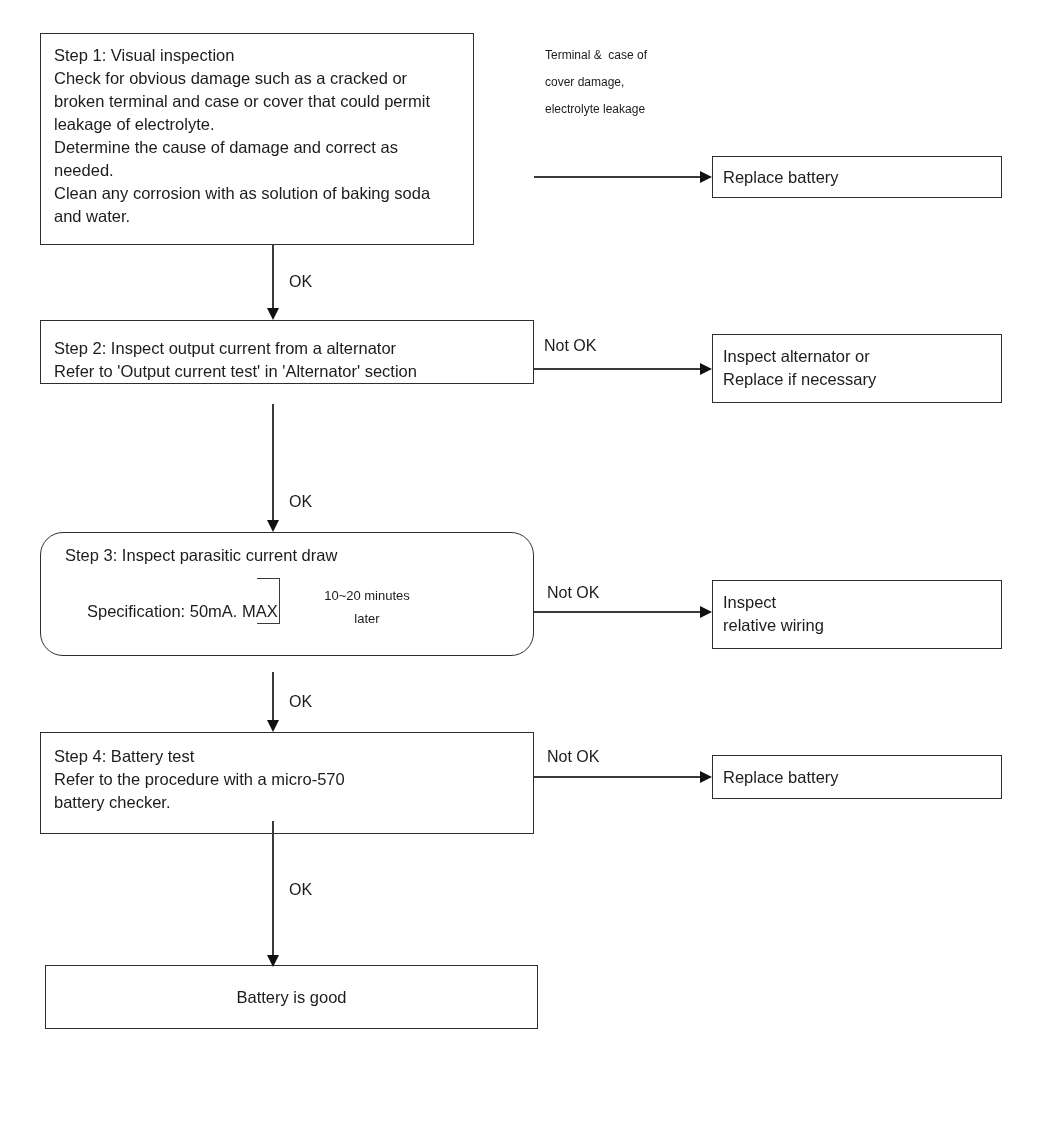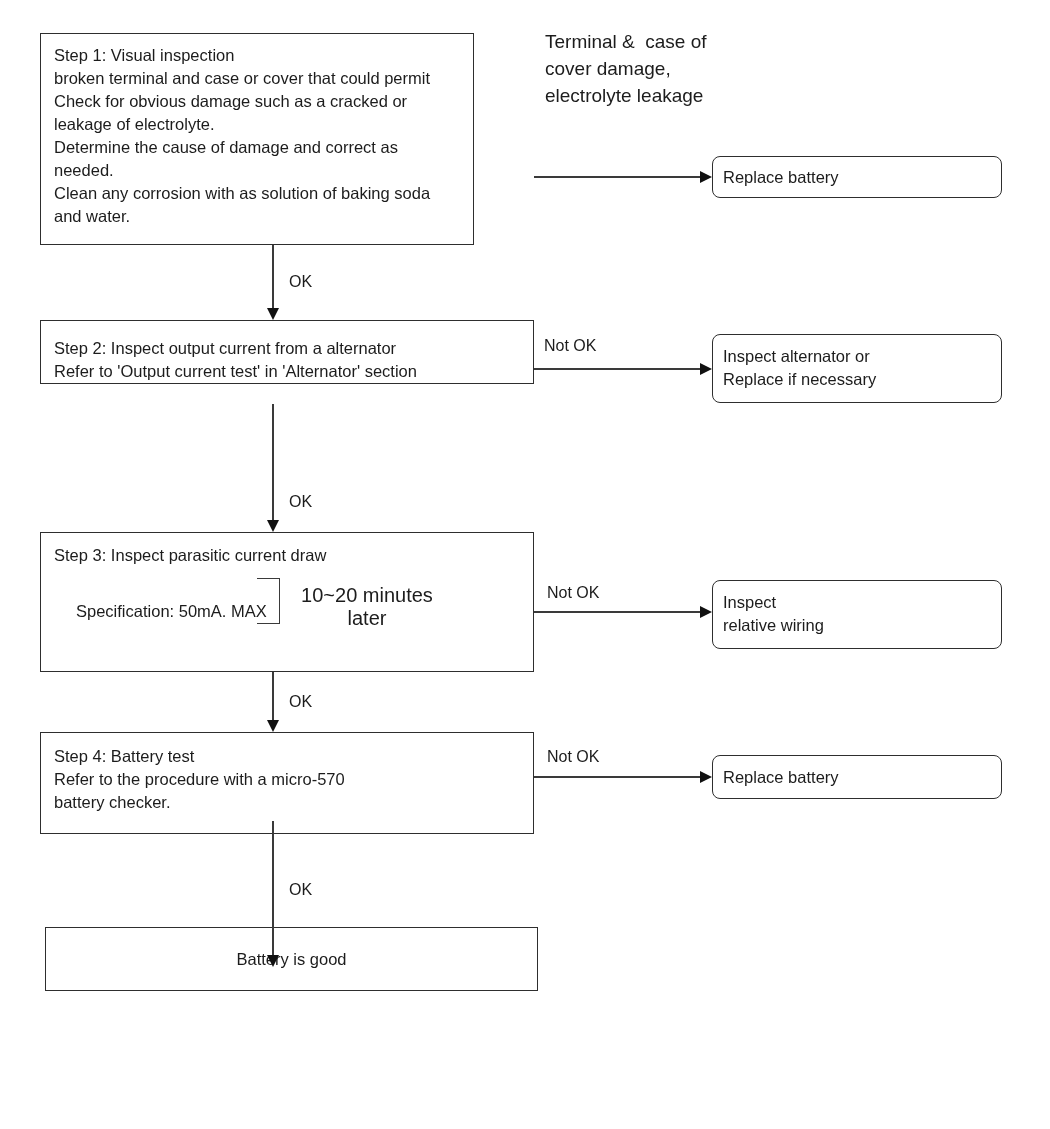--- a/index.html
+++ b/index.html
@@ -37,59 +37,59 @@
   }
   .arrow-right {
     position: absolute; width: 0; height: 0;
     border-top: 6px solid transparent;
     border-bottom: 6px solid transparent;
     border-left: 12px solid #111111;
   }
   
   .step1 { left: 40px; top: 33px;  width: 434px; height: 212px; padding: 10px 13px; }
   .step2 { left: 40px; top: 320px; width: 494px; height: 64px;  padding: 16px 13px; }
-  .step3 { left: 40px; top: 532px; width: 494px; height: 140px; padding: 11px 13px; }
+  .step3 { left: 40px; top: 532px; width: 494px; height: 124px; padding: 11px 24px; border-radius: 23px; }
   .step4 { left: 40px; top: 732px; width: 494px; height: 102px;  padding: 12px 13px; }
-  .final { left: 45px; top: 927px; width: 493px; height: 64px;
+  .final { left: 45px; top: 965px; width: 493px; height: 64px;
            display: flex; align-items: center; justify-content: center; }
   
-  .rbox { left: 712px; width: 290px; border-radius: 8px; }
+  .rbox { left: 712px; width: 290px; }
   .replace-top    { top: 156px; height: 42px; display: flex; align-items: center; padding: 0 10px; }
   .inspect-alt    { top: 334px; height: 69px; padding: 10px 10px; }
   .inspect-wiring { top: 580px; height: 69px; padding: 10px 10px; }
   .replace-bottom { top: 755px; height: 44px; display: flex; align-items: center; padding: 0 10px; }
   
   .step3-items { margin-left: 8px; }
   .step3-spec  { margin-left: 22px; margin-top: 33px; }
   .bracket {
     position: absolute; left: 257px; top: 578px;
     width: 23px; height: 46px;
     border-top: 1.5px solid #3a3a3a;
     border-right: 1.5px solid #3a3a3a;
     border-bottom: 1.5px solid #3a3a3a;
     box-sizing: border-box;
   }
   .step3-note {
     position: absolute; left: 296px; top: 584px; width: 142px;
-    text-align: center; font-size: 20px; line-height: 23px;
+    text-align: center; font-size: 13px; line-height: 23px;
   }
   .terminal-note {
-    position: absolute; left: 545px; top: 28px; width: 190px;
-    font-size: 19px; line-height: 27px;
+    position: absolute; left: 545px; top: 42px; width: 190px;
+    font-size: 12px; line-height: 27px;
   }
 </style>
 </head>
 <body>
 
 <div class="canvas">
 
   <div class="box step1">
     <div class="txtline">Step 1: Visual inspection</div>
+    <div class="txtline">Check for obvious damage such as a cracked or</div>
     <div class="txtline">broken terminal and case or cover that could permit</div>
-    <div class="txtline">Check for obvious damage such as a cracked or</div>
     <div class="txtline">leakage of electrolyte.</div>
     <div class="txtline">Determine the cause of damage and correct as</div>
     <div class="txtline">needed.</div>
     <div class="txtline">Clean any corrosion with as solution of baking soda</div>
     <div class="txtline">and water.</div>
   </div>
 
   <div class="terminal-note">
     <div class="txtline">Terminal &amp;  case of</div>
     <div class="txtline">cover damage,</div>

